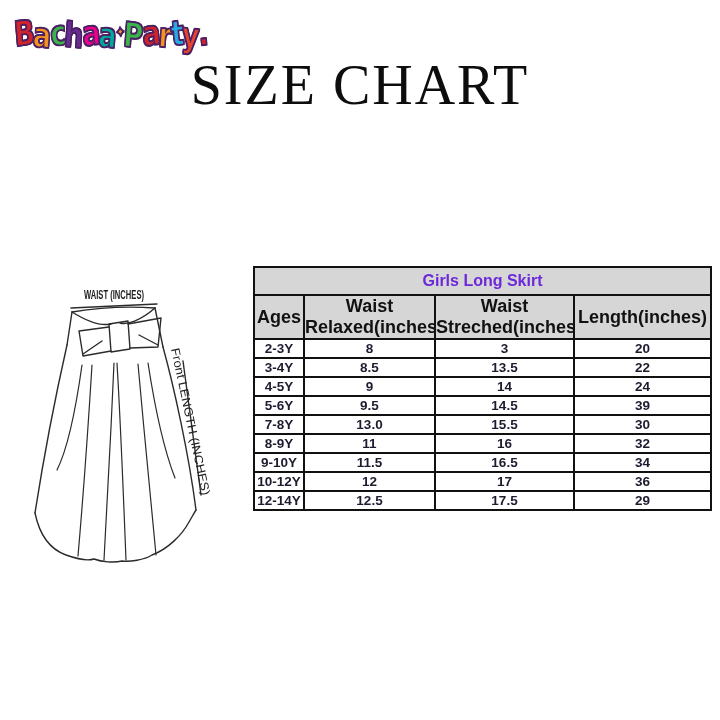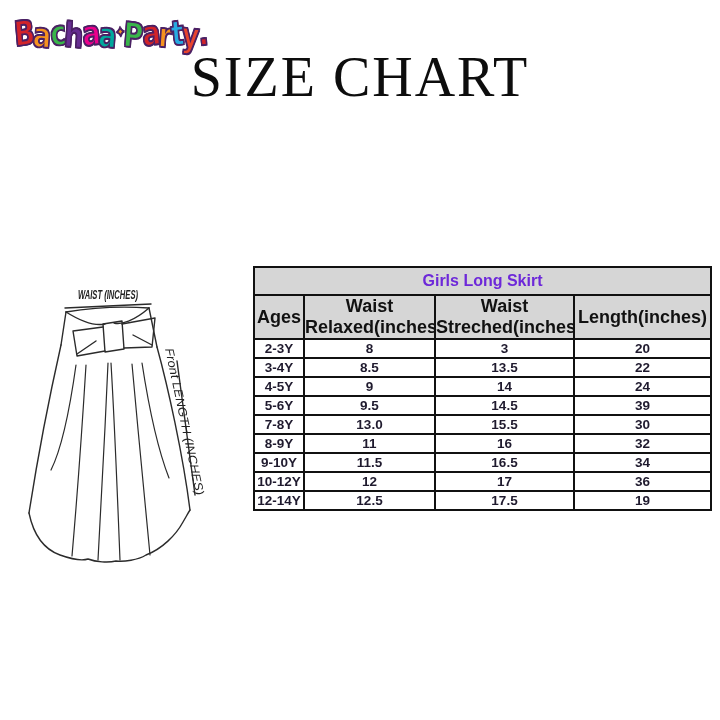--- a/index.html
+++ b/index.html
@@ -17,26 +17,26 @@
   .logo span{
     display:inline-block;
     -webkit-text-stroke:1.6px #4b2064;
     text-shadow:1px 1px 0 #4b2064,-1px 1px 0 #4b2064,1px -1px 0 #4b2064,-1px -1px 0 #4b2064;
   }
   .logo span:nth-child(odd){transform:rotate(-6deg) translateY(1px);}
   .logo span:nth-child(even){transform:rotate(5deg) translateY(3px);}
   .logo span.sm{font-size:0.42em;vertical-align:0.55em;}
   
   .title{
-    position:absolute;top:48px;left:0;width:720px;margin:0;text-align:center;
+    position:absolute;top:56px;left:0;width:720px;margin:0;text-align:center;
     font-family:"Liberation Serif",serif;font-weight:normal;font-size:56px;
     line-height:58px;letter-spacing:2px;color:#0d0d0d;
   }
   
-  .diagram{position:absolute;left:24px;top:265px;width:220px;height:320px;font-style:italic;}
+  .diagram{position:absolute;left:30px;top:265px;width:220px;height:320px;}
   .diagram svg{display:block;}
   .diagram text{font-family:"Liberation Sans",sans-serif;fill:#222222;}
   
   .size-table{
     position:absolute;left:253px;top:266px;width:457px;
     border-collapse:collapse;table-layout:fixed;
     border:2px solid var(--border-col);
   }
   .size-table th,.size-table td{
     border:2px solid var(--border-col);text-align:center;vertical-align:middle;
@@ -167,16 +167,16 @@
       <tr>
         <td>10-12Y</td>
         <td>12</td>
         <td>17</td>
         <td>36</td>
       </tr>
       <tr>
         <td>12-14Y</td>
         <td>12.5</td>
         <td>17.5</td>
-        <td>19</td>
+        <td>29</td>
       </tr>
     </tbody>
 </table>
 
 </body></html>

